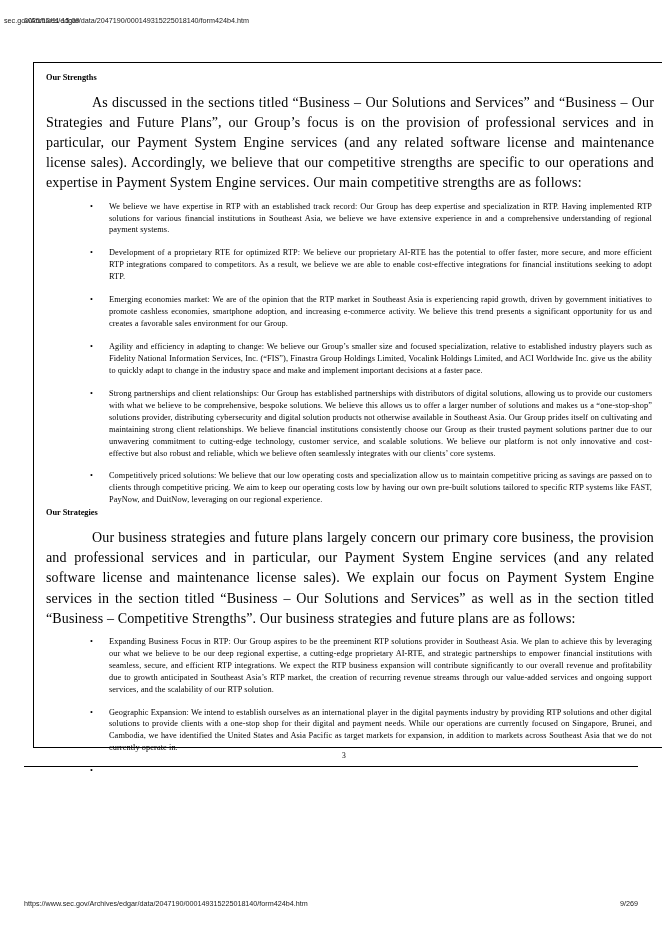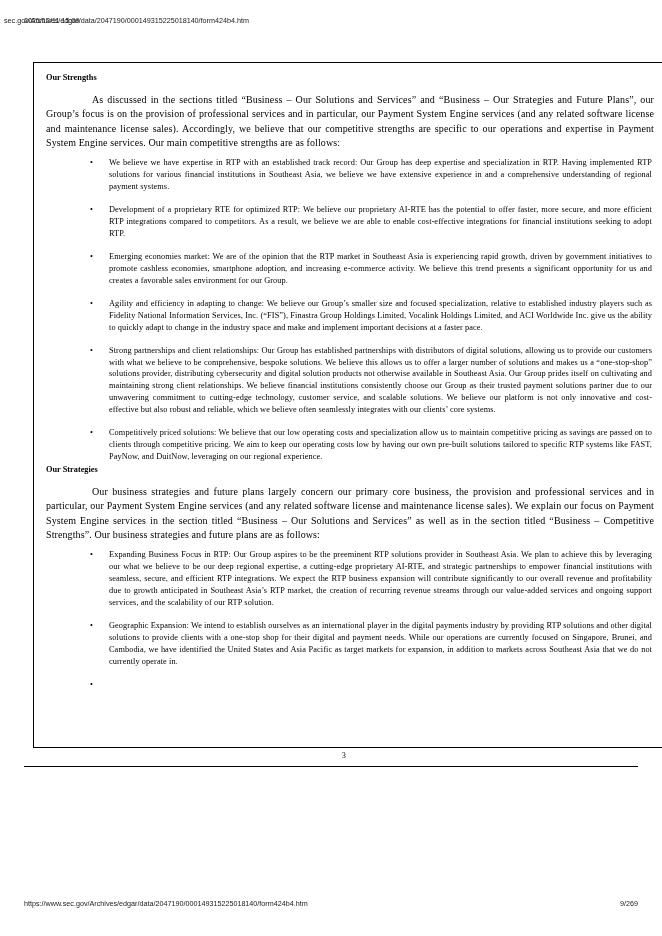--- a/index.html
+++ b/index.html
@@ -85,21 +85,21 @@
     font-size: 8.3px;
     font-weight: bold;
     line-height: 1.3;
     margin: 0 0 9px 0;
   }
   .section-heading.strategies {
     margin-top: 2px;
   }
 
   p.body-para {
-    font-size: 10px;
+    font-size: 14px;
     line-height: 1.44;
     text-align: justify;
     margin: 8px 0 6px 0;
     text-indent: 46px;
     letter-spacing: 0.01em;
   }
 
   ul.bullets {
     list-style: none;
     margin: 7px 0 0 0;

